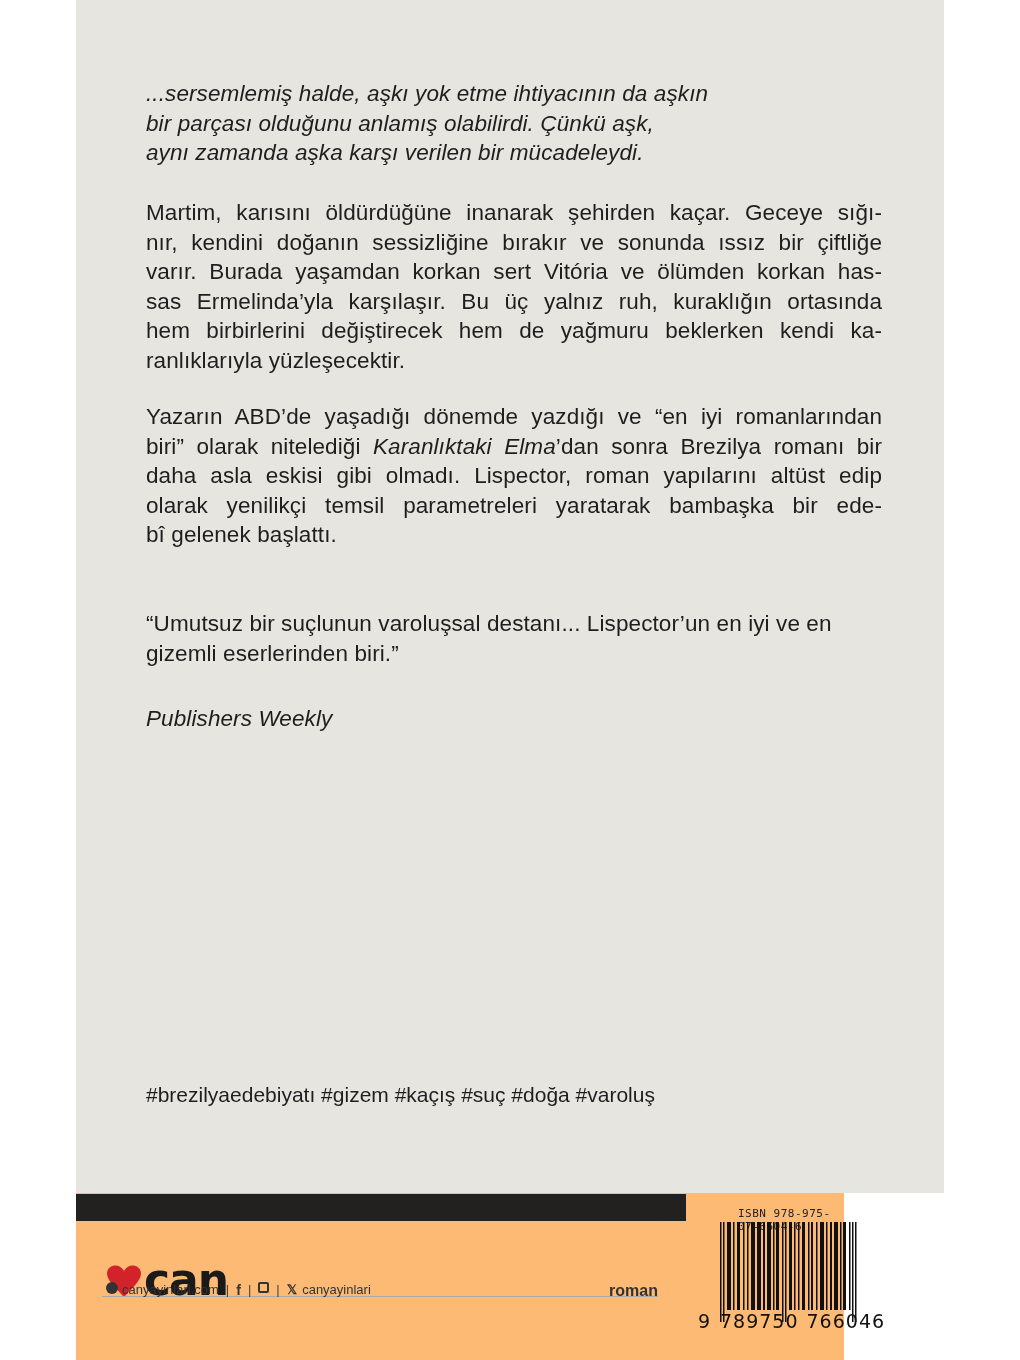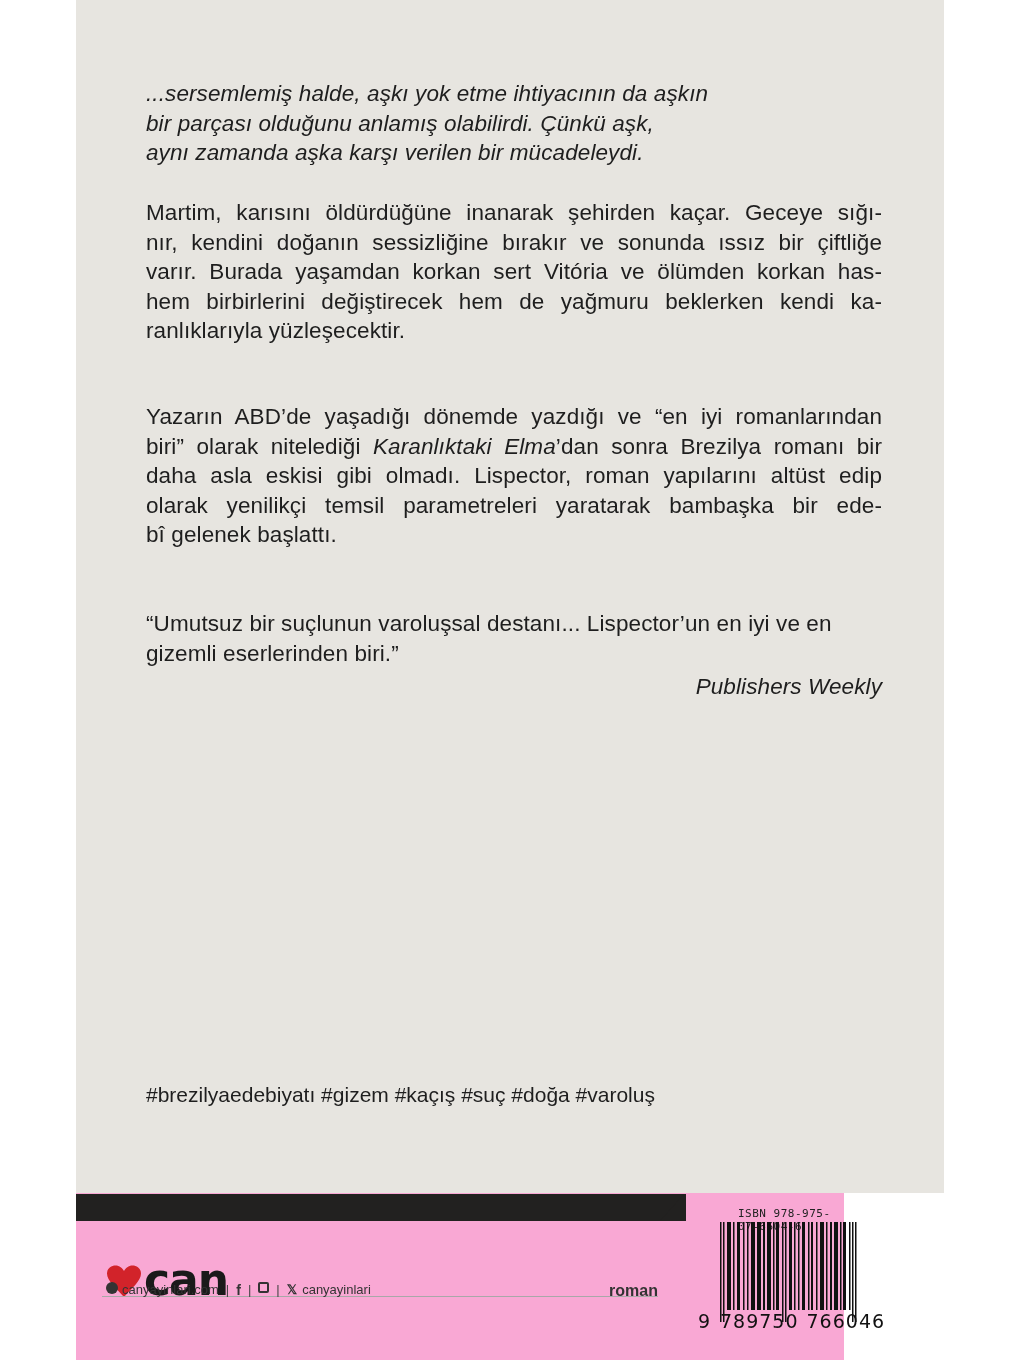--- a/index.html
+++ b/index.html
@@ -1,26 +1,26 @@
 <!DOCTYPE html>
 <html><head>
 <meta charset="utf-8">
 <style>
   html, body { margin:0; padding:0; }
   body { width:1020px; height:1360px; background:#ffffff; position:relative; overflow:hidden;
          font-family:"Liberation Sans", sans-serif; color:#1c1c1c; }
-  .cover { position:absolute; left:76px; top:0; width:768px; height:1360px; background:#f9a8d4; }
+  .cover { position:absolute; left:76px; top:0; width:768px; height:1360px; background:#fdba74; }
   .panel { position:absolute; left:0; top:0; width:868px; height:1193px; background:#e7e5e0; }
   .txt { position:absolute; left:70px; width:736px; font-size:22.5px; line-height:29.5px; color:#1e1e1e;
          letter-spacing:0.1px; }
   .epigraph { top:79px; font-style:italic; width:620px; }
   .p1 { top:198px; text-align:justify; text-align-last:left; }
   .p2 { top:402px; text-align:justify; text-align-last:left; }
   .quote { top:609px; text-align:left; }
-  .source { top:672px; text-align:right; font-style:italic; }
+  .source { top:704px; text-align:left; font-style:italic; }
   .tags { position:absolute; left:70px; top:1083px; font-size:21px; color:#1e1e1e; }
   .line { display:block; white-space:nowrap; }
   .just { text-align-last:justify; }
   .band { position:absolute; left:0; top:1194px; width:610px; height:27px; background:#222120; }
   .band-cut { position:absolute; left:584px; top:1194px; width:0; height:0;
               border-top:27px solid #222120; border-right:24px solid transparent; }
   .logo { position:absolute; left:30px; top:1260px; height:40px; display:flex; align-items:flex-end; }
   .heart { width:36px; height:36px; }
   .logo-word { font-family:"DejaVu Sans", sans-serif; font-weight:bold; font-size:44px; color:#1a1a1a;
                letter-spacing:-1px; margin-left:2px; line-height:40px; }
@@ -46,20 +46,21 @@
     <div class="txt epigraph">
       <span class="line">...sersemlemiş halde, aşkı yok etme ihtiyacının da aşkın</span>
       <span class="line">bir parçası olduğunu anlamış olabilirdi. Çünkü aşk,</span>
       <span class="line">aynı zamanda aşka karşı verilen bir mücadeleydi.</span>
     </div>
 
     <div class="txt p1">
       <span class="line just">Martim, karısını öldürdüğüne inanarak şehirden kaçar. Geceye sığı-</span>
       <span class="line just">nır, kendini doğanın sessizliğine bırakır ve sonunda ıssız bir çiftliğe</span>
       <span class="line just">varır. Burada yaşamdan korkan sert Vitória ve ölümden korkan has-</span>
+      <span class="line just">sas Ermelinda’yla karşılaşır. Bu üç yalnız ruh, kuraklığın ortasında</span>
       <span class="line just">hem birbirlerini değiştirecek hem de yağmuru beklerken kendi ka-</span>
       <span class="line">ranlıklarıyla yüzleşecektir.</span>
     </div>
 
     <div class="txt p2">
       <span class="line just">Yazarın ABD’de yaşadığı dönemde yazdığı ve “en iyi romanlarından</span>
       <span class="line just"><span>biri” olarak nitelediği </span><i>Karanlıktaki Elma</i><span>’dan sonra Brezilya romanı bir</span></span>
       <span class="line just">daha asla eskisi gibi olmadı. Lispector, roman yapılarını altüst edip</span>
       <span class="line just">olarak yenilikçi temsil parametreleri yaratarak bambaşka bir ede-</span>
       <span class="line">bî gelenek başlattı.</span>

